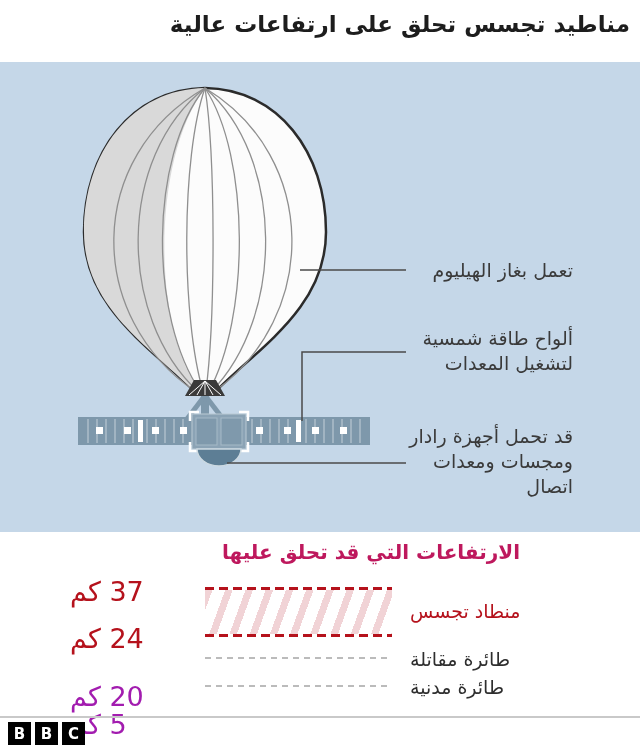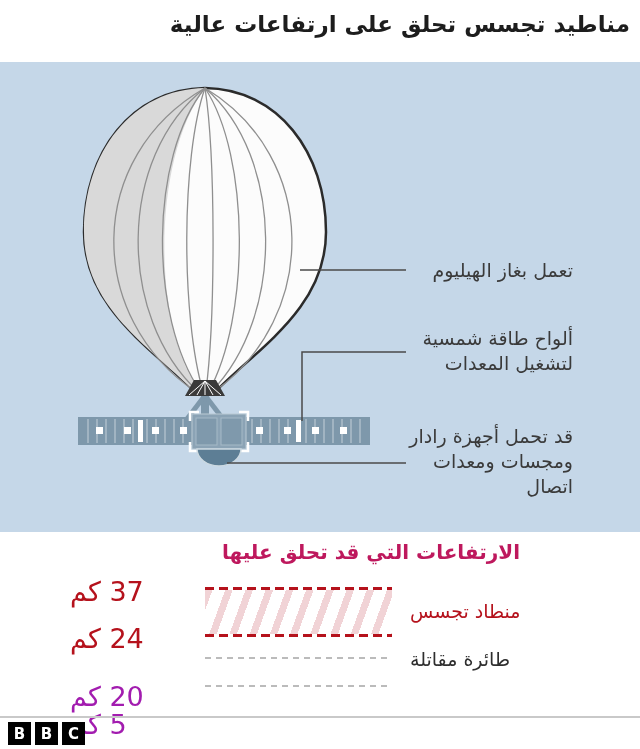--- a/index.html
+++ b/index.html
@@ -191,20 +191,21 @@
   <div class="abs dash-gray line-20"></div>
   <div class="abs dash-gray line-12"></div>
 
   <div class="abs alt-value red val-37">37 كم</div>
   <div class="abs alt-value red val-24">24 كم</div>
   <div class="abs alt-value dark val-20">20 كم</div>
   <div class="abs alt-value dark val-12">5 كم</div>
 
   <div class="abs alt-label red lab-spy">منطاد تجسس</div>
   <div class="abs alt-label dark lab-fighter">طائرة مقاتلة</div>
+  <div class="abs alt-label dark lab-civil">طائرة مدنية</div>
 
   <div class="abs footer-rule"></div>
   <div class="abs bbc-logo">
     <div class="bbc-block">B</div>
     <div class="bbc-block">B</div>
     <div class="bbc-block">C</div>
   </div>
 
 </div>
 

